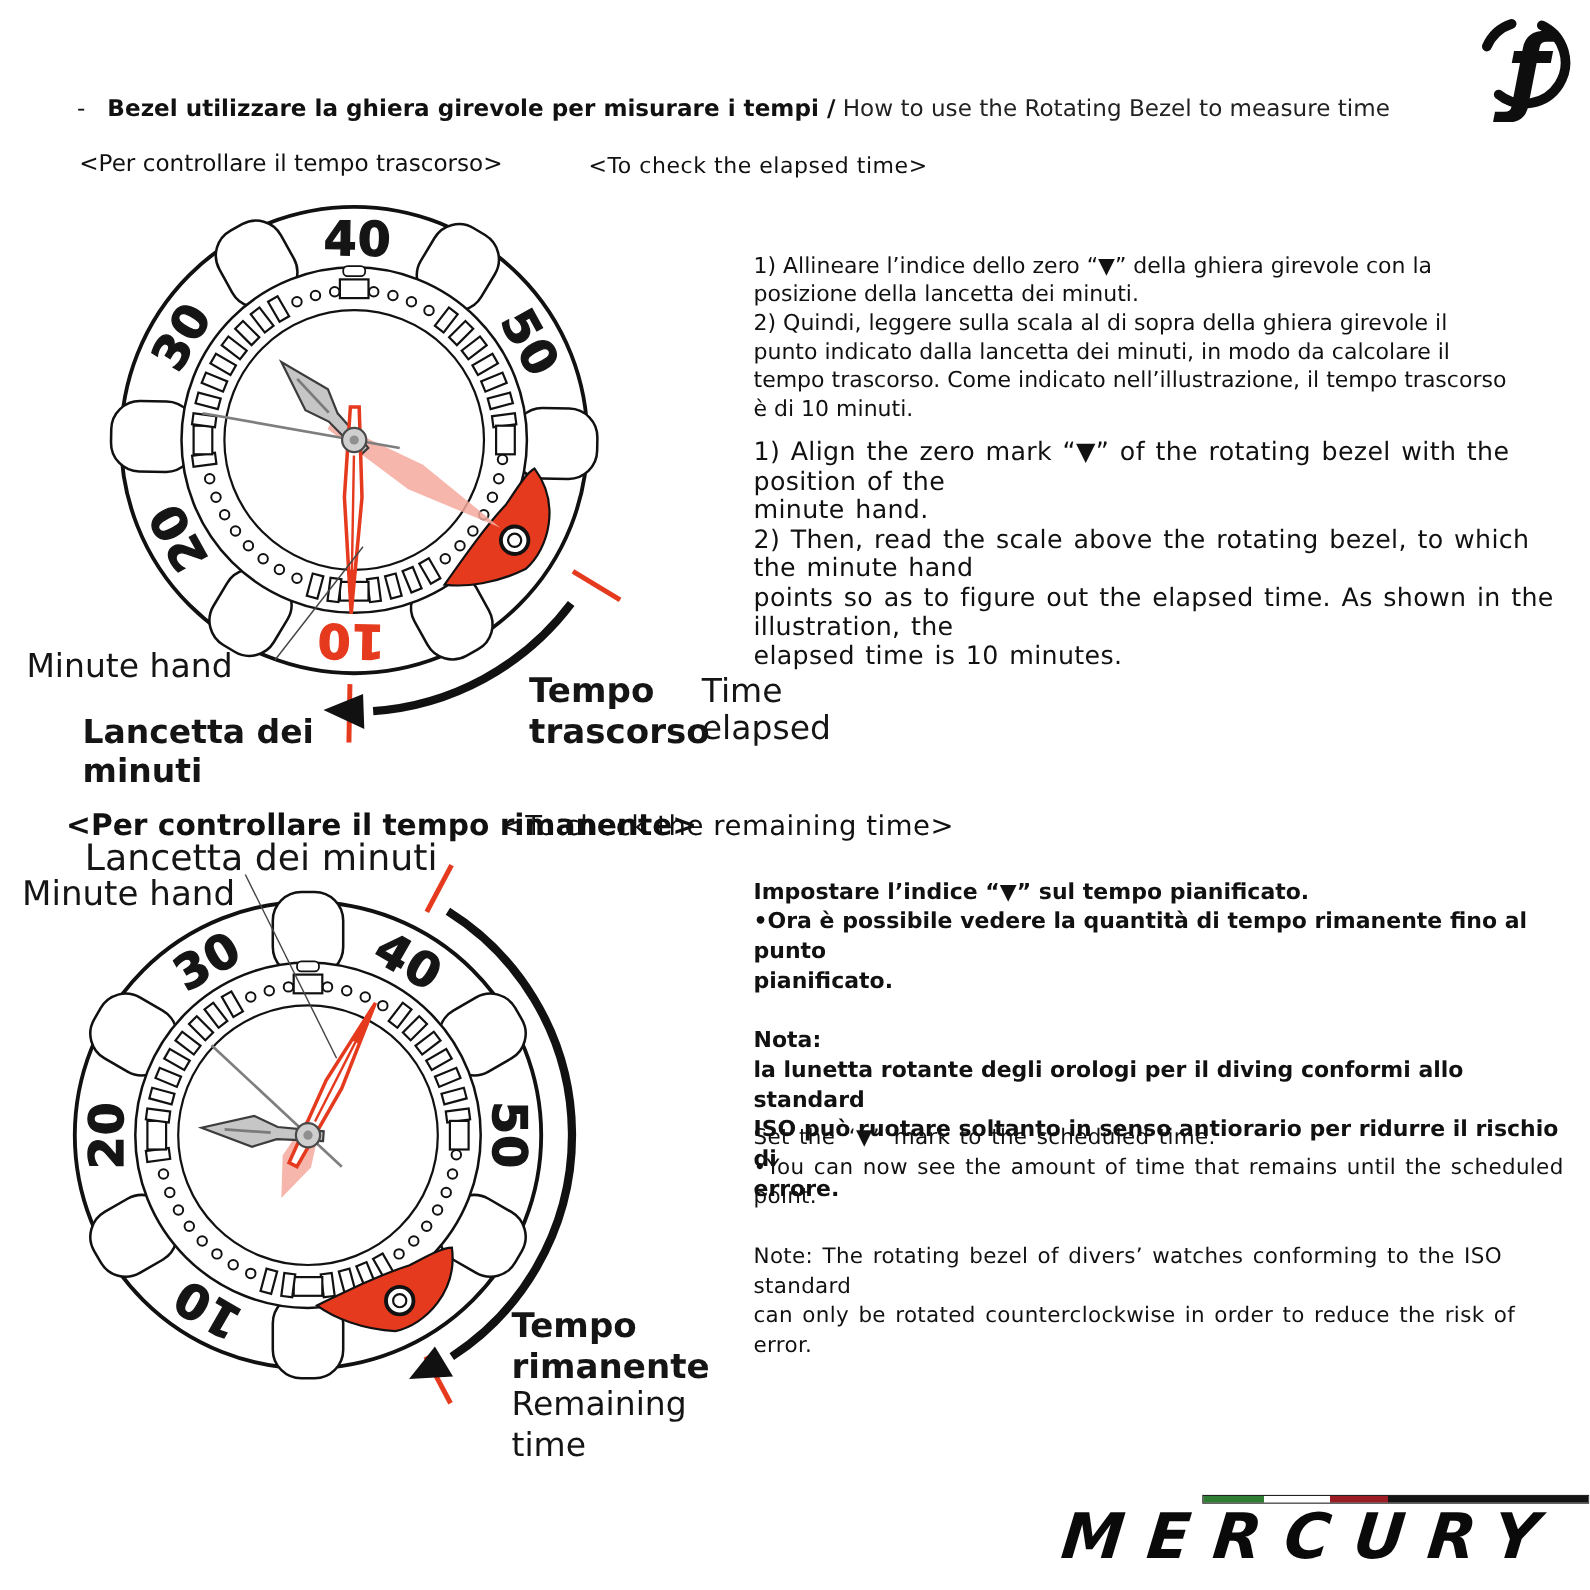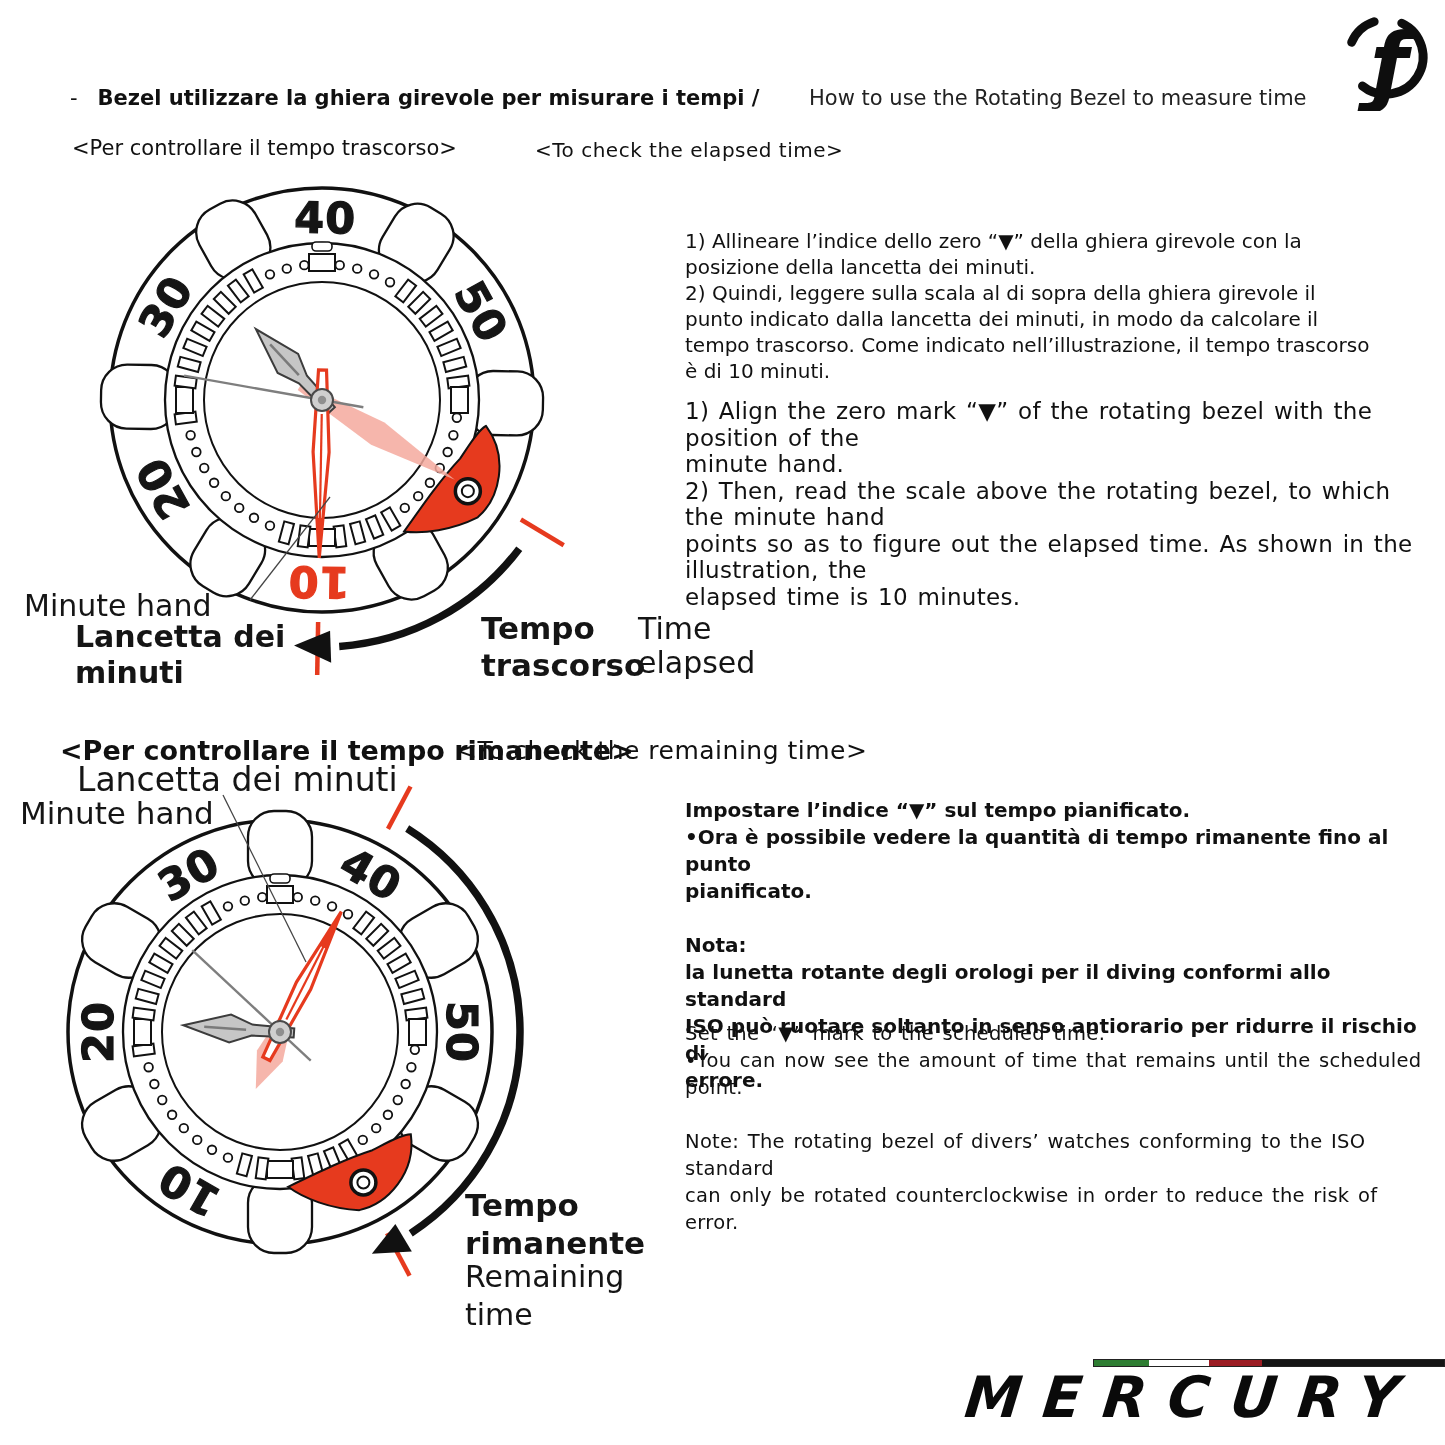--- a/index.html
+++ b/index.html
@@ -3,34 +3,34 @@
 <meta charset="utf-8">
 <style>
   html,body{margin:0;padding:0;background:#fff;}
   #page{position:relative;width:1445px;height:1445px;background:#fff;overflow:hidden;
         font-family:"DejaVu Sans","Liberation Sans",sans-serif;color:#111;}
   .abs{position:absolute;}
   .pre{white-space:pre-line;}
   
   .hdr{top:86px;left:70px;font-size:21px;}
   .hdr .it{font-weight:bold;}
-  .hdr .en{font-weight:normal;color:#222;margin-left:43px;}
+  .hdr .en{font-weight:normal;color:#222;}
   .sub1-it{top:136px;left:72px;font-size:21px;font-weight:normal;}
   .sub1-en{top:138px;left:535px;font-size:20px;letter-spacing:.5px;}
   .sub2-it{top:735px;left:60px;font-size:27px;font-weight:bold;}
   .sub2-en{top:736px;left:456px;font-size:25px;letter-spacing:.5px;}
   
   .body-it1{top:228px;left:685px;width:745px;font-size:20px;line-height:26px;font-weight:normal;}
   .body-en1{top:398px;left:685px;width:750px;font-size:23px;line-height:26.5px;letter-spacing:.3px;word-spacing:2px;}
   .body-it2{top:797px;left:685px;width:745px;font-size:20px;line-height:27px;font-weight:bold;}
   .body-en2{top:1020px;left:685px;width:750px;font-size:19.5px;line-height:27px;letter-spacing:.3px;word-spacing:2px;}
   
   .lab{color:#151515;}
   .s1-mh-en{top:588px;left:24px;font-size:30px;}
-  .s1-mh-it{top:619px;left:75px;font-size:30px;font-weight:bold;line-height:36px;}
+  .s1-mh-it{top:648px;left:75px;font-size:30px;font-weight:bold;line-height:36px;}
   .s1-ar-it{top:610px;left:481px;font-size:31px;font-weight:bold;line-height:37px;}
   .s1-ar-en{top:612px;left:638px;font-size:30px;line-height:34px;}
   .s2-mh-it{top:760px;left:77px;font-size:33px;}
   .s2-mh-en{top:795px;left:20px;font-size:31px;}
   .s2-ar-it{top:1186px;left:465px;font-size:31px;font-weight:bold;line-height:38px;}
   .s2-ar-en{top:1258px;left:465px;font-size:30px;line-height:38px;}
   
   #watch1{left:-8px;top:70px;}
   #watch2{left:-50px;top:702px;}
   

